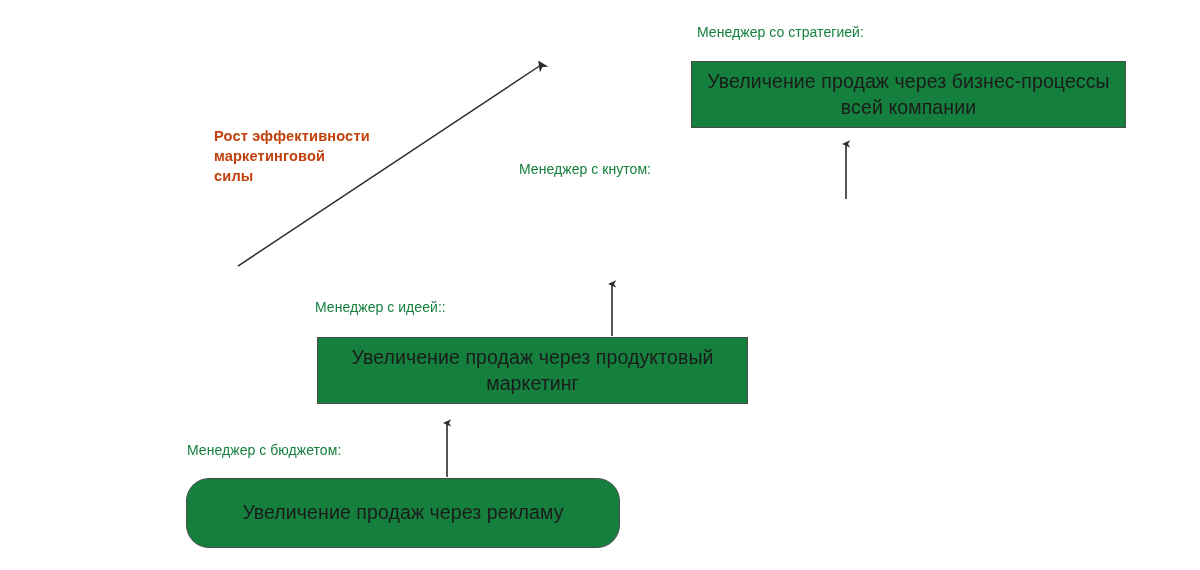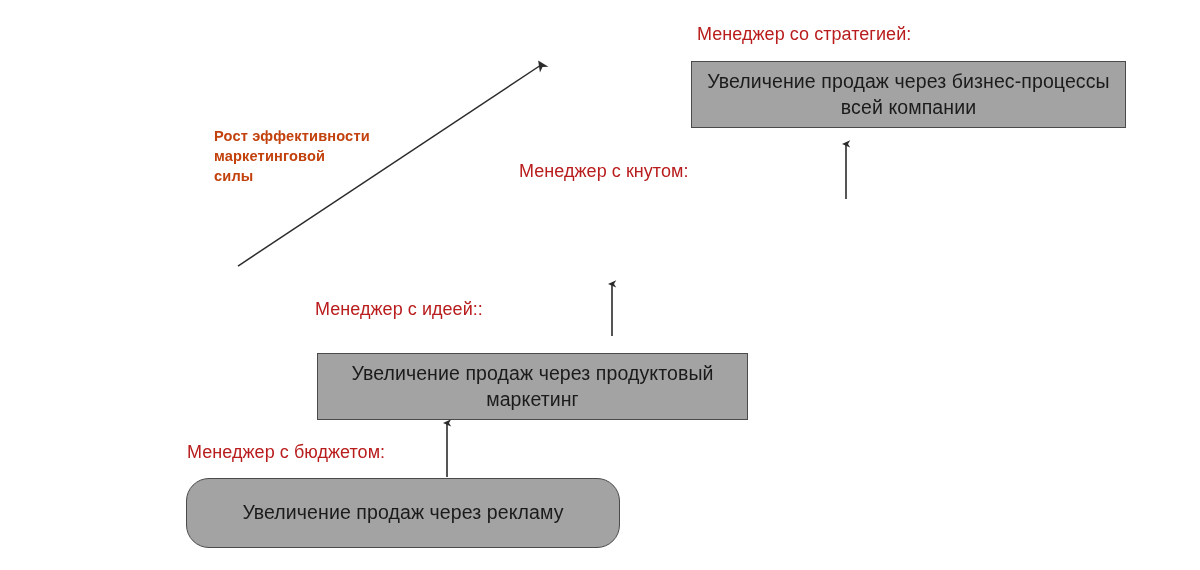--- a/index.html
+++ b/index.html
@@ -23,39 +23,39 @@
     left: 0;
     top: 0;
     width: 1200px;
     height: 570px;
     pointer-events: none;
   }
   .stage-box {
     position: absolute;
     box-sizing: border-box;
     border: 1.6px solid #4a4a4a;
-    background: #a3a3a3;
+    background: #15803d;
     display: flex;
     align-items: center;
     justify-content: flex-end;
     text-align: center;
     color: #1b1b1b;
     font-size: 19.5px;
     line-height: 1.32;
     letter-spacing: 0.1px;
     padding: 4px 14px;
   }
   .stage-box .box-text {
     display: block;
     width: 100%;
   }
   .stage-label {
     position: absolute;
-    color: #b91c1c;
-    font-size: 18px;
+    color: #15803d;
+    font-size: 14px;
     line-height: 1.2;
     white-space: nowrap;
     letter-spacing: 0.05px;
   }
   .axis-caption {
     position: absolute;
     font-weight: bold;
     font-size: 14.6px;
     line-height: 1.38;
     color: #c2410c;
@@ -90,21 +90,21 @@
   <div class="axis-caption" style="left:214px; top:126px;">Рост эффективности
 маркетинговой
 силы</div>
 
   <div class="stage-label" style="left:187px; top:442px;">Менеджер с бюджетом:</div>
   <div class="stage-box" style="left:186px; top:478px; width:434px; height:70px;border-radius:23px;">
     <span class="box-text">Увеличение продаж через рекламу</span>
   </div>
 
   <div class="stage-label" style="left:315px; top:299px;">Менеджер с идеей::</div>
-  <div class="stage-box" style="left:317px; top:337px; width:431px; height:67px;margin-top:16px;">
+  <div class="stage-box" style="left:317px; top:337px; width:431px; height:67px;">
     <span class="box-text">Увеличение продаж через продуктовый маркетинг</span>
   </div>
 
   <div class="stage-label" style="left:519px; top:161px;text-align:center;">Менеджер с кнутом:</div>
 
   <div class="stage-label" style="left:697px; top:24px;">Менеджер со стратегией:</div>
   <div class="stage-box" style="left:691px; top:61px; width:435px; height:67px;">
     <span class="box-text">Увеличение продаж через бизнес-процессы всей компании</span>
   </div>
 

